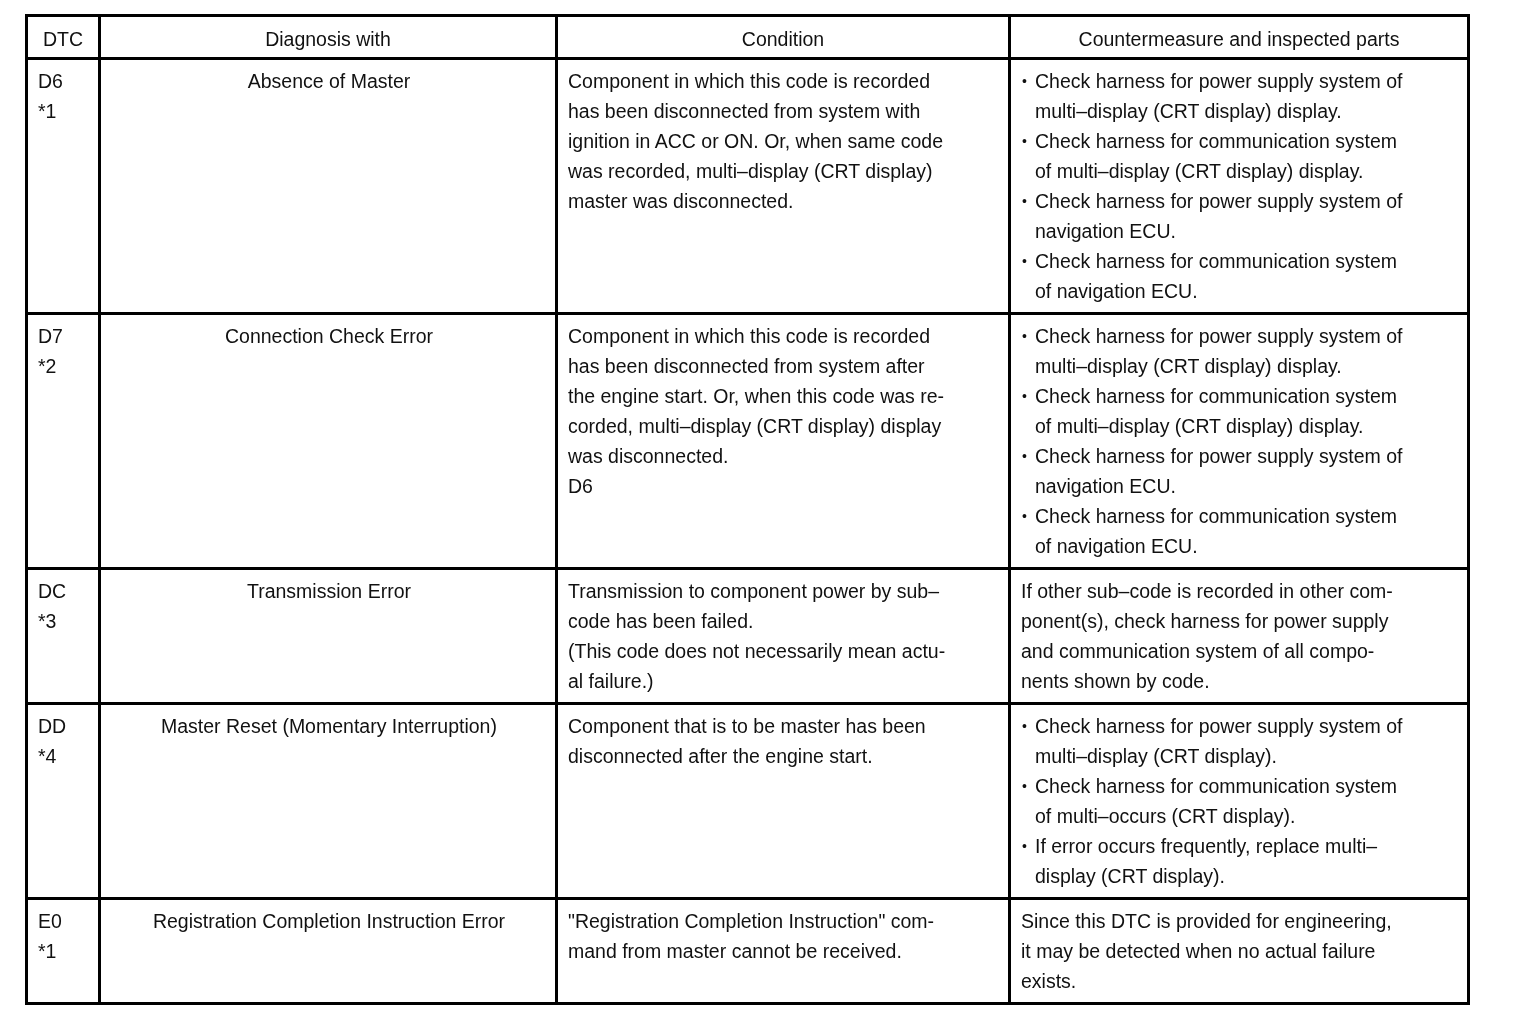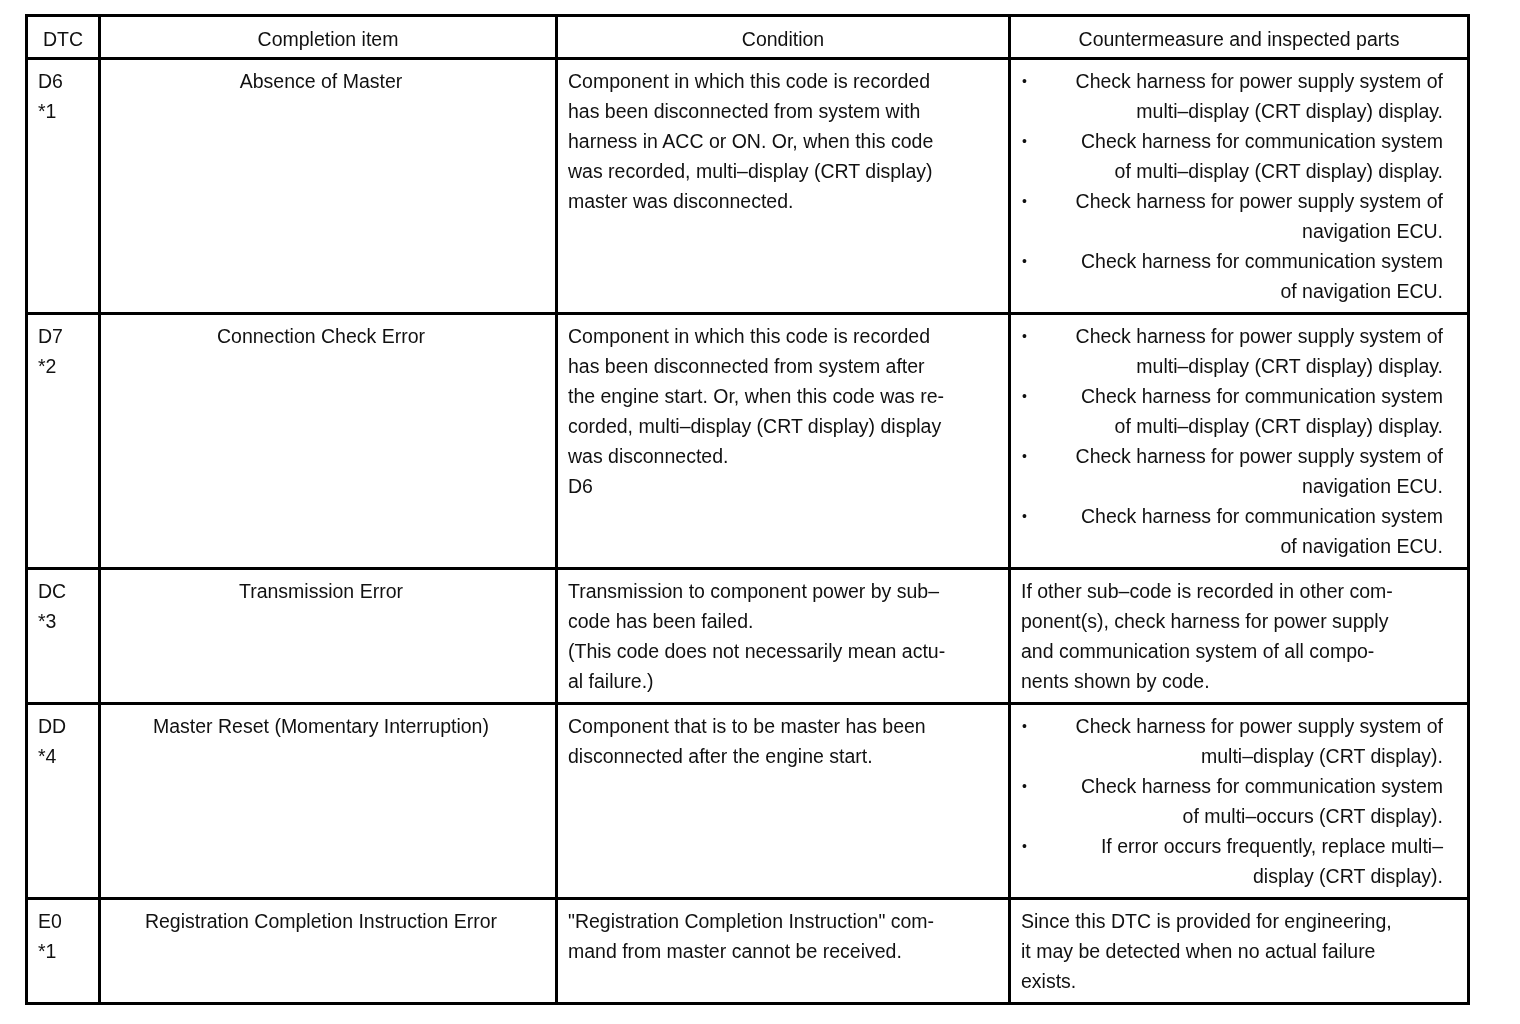--- a/index.html
+++ b/index.html
@@ -32,21 +32,21 @@
       line-height: 30px;
       font-weight: normal;
     }
     table.dtc-table th {
       text-align: center;
       height: 36px;
       padding: 4px 6px 0 6px;
       vertical-align: middle;
     }
     table.dtc-table td {
-      padding: 6px 24px 6px 10px;
+      padding: 6px 8px 6px 10px;
     }
     col.c-dtc { width: 73px; }
     col.c-diag { width: 457px; }
     col.c-cond { width: 453px; }
     col.c-cm { width: 459px; }
 
     td.dtc-cell { padding-left: 10px; padding-right: 4px; }
     td.diag-cell { padding-left: 10px; text-align: center; }
     td.cond-cell { padding-left: 9px; padding-right: 10px; }
     td.cm-cell { padding-left: 6px; padding-right: 8px; }
@@ -56,60 +56,60 @@
       display: block;
       position: relative;
       padding-left: 14px;
     }
     .bullet-item .bullet {
       position: absolute;
       left: 1px;
       top: 0;
       font-size: 14px;
     }
-    .bullet-item .btext { display: block; text-align: right; }
+    .bullet-item .btext { display: block; }
 
     tr.r-d6 td { height: 240px; }
     tr.r-d7 td { height: 240px; }
     tr.r-dc td { height: 120px; margin-left: 48px; }
     tr.r-dd td { height: 178px; }
     tr.r-e0 td { height: 88px; }
   </style>
 </head>
 <body>
 
 <table class="dtc-table">
   <colgroup>
     <col class="c-dtc">
       <col class="c-diag">
       <col class="c-cond">
       <col class="c-cm">
   </colgroup>
   <thead>
     <tr>
       <th>DTC</th>
-      <th>Completion item</th>
+      <th>Diagnosis with</th>
       <th>Condition</th>
       <th>Countermeasure and inspected parts</th>
     </tr>
   </thead>
   <tbody>
 
     <tr class="r-d6">
       <td class="dtc-cell">
         <span class="line">D6</span>
         <span class="line">*1</span>
       </td>
       <td class="diag-cell">
         <span class="line">Absence of Master</span>
       </td>
       <td class="cond-cell">
         <span class="line">Component in which this code is recorded</span>
         <span class="line">has been disconnected from system with</span>
-        <span class="line">harness in ACC or ON. Or, when this code</span>
+        <span class="line">ignition in ACC or ON. Or, when same code</span>
         <span class="line">was recorded, multi–display (CRT display)</span>
         <span class="line">master was disconnected.</span>
       </td>
       <td class="cm-cell">
         <span class="bullet-item">
           <span class="bullet">•</span>
           <span class="btext line">Check harness for power supply system of</span>
           <span class="btext line">multi–display (CRT display) display.</span>
         </span>
         <span class="bullet-item">

